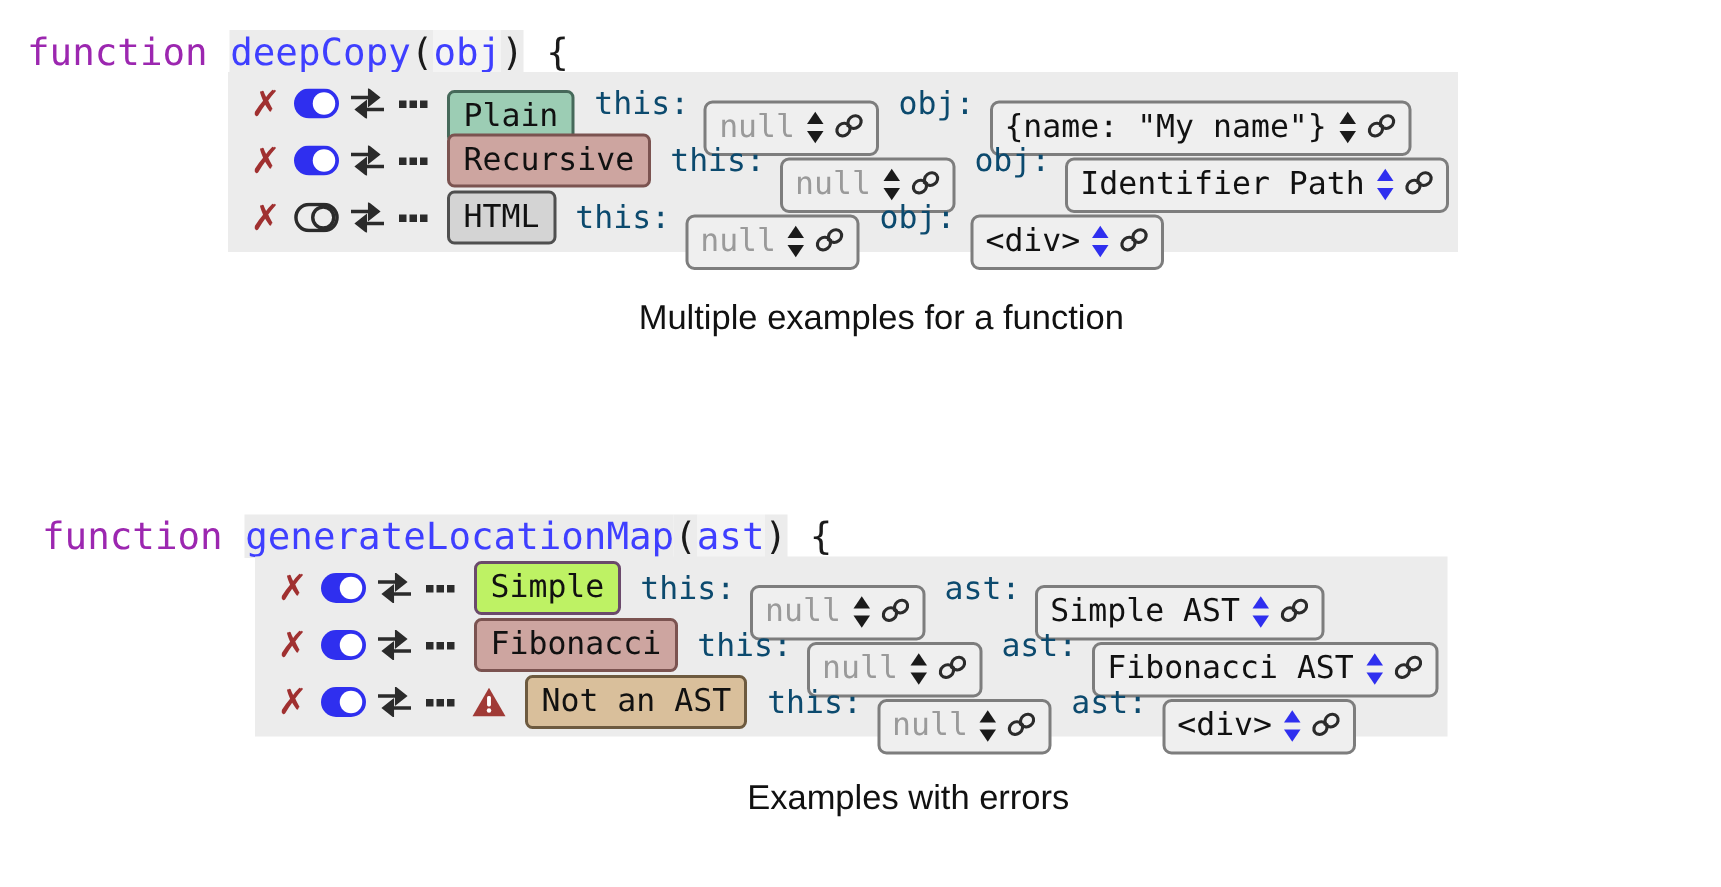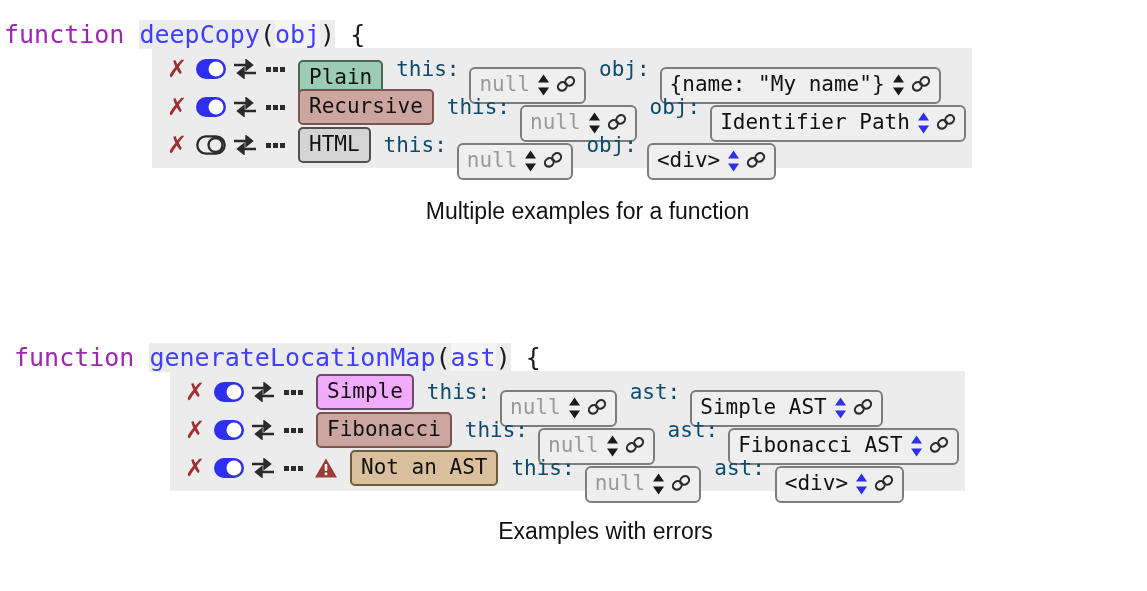--- a/index.html
+++ b/index.html
@@ -15,21 +15,21 @@
   
   .block{ position:absolute; }
   #block-0{ left:0px;  top:22px; }
   #block-1{ left:10px; top:345px; }
 
   .sig{
     font-family:"DejaVu Sans Mono", monospace;
     font-size:25px;
     line-height:1.0;
     white-space:pre;
-    padding-left:4px;
+    padding-left:18px;
     margin-bottom:1px;
   }
   .kw{ color:#9c27b0; }
   .fname{ color:#3f3fff; background:#ececec; }
   .paren{ color:#1a1a1a; background:#ececec;}
   .arg{ color:#3f3fff; background:#f4f4f4; }
   .brace{ color:#1a1a1a; }
 
   
   .rows{
@@ -75,21 +75,21 @@
     padding:5px 9px 6px 9px;
     border:2px solid #5a5a5a;
     border-radius:5px;
     color:#111;
     margin-left:10px;
     display:inline-block;
   }
   .chip.green { background:#9ccdb4; border-color:#46695a;margin-top:17px; }
   .chip.rose  { background:#cda5a0; border-color:#7b5350; }
   .chip.gray  { background:#d4d4d4; border-color:#4f4f4f; }
-  .chip.purple{ background:#f0abfc; border-color:#6b4a6b; }
+  .chip.purple{ background:#bef264; border-color:#6b4a6b; }
   .chip.tan   { background:#d9bf9b; border-color:#6d5a3f; }
 
   .plabel{
     font-family:"DejaVu Sans Mono", monospace;
     font-size:21px;
     color:#0c4a6e;
     margin-left:13px;
     line-height:1;
   }
 

